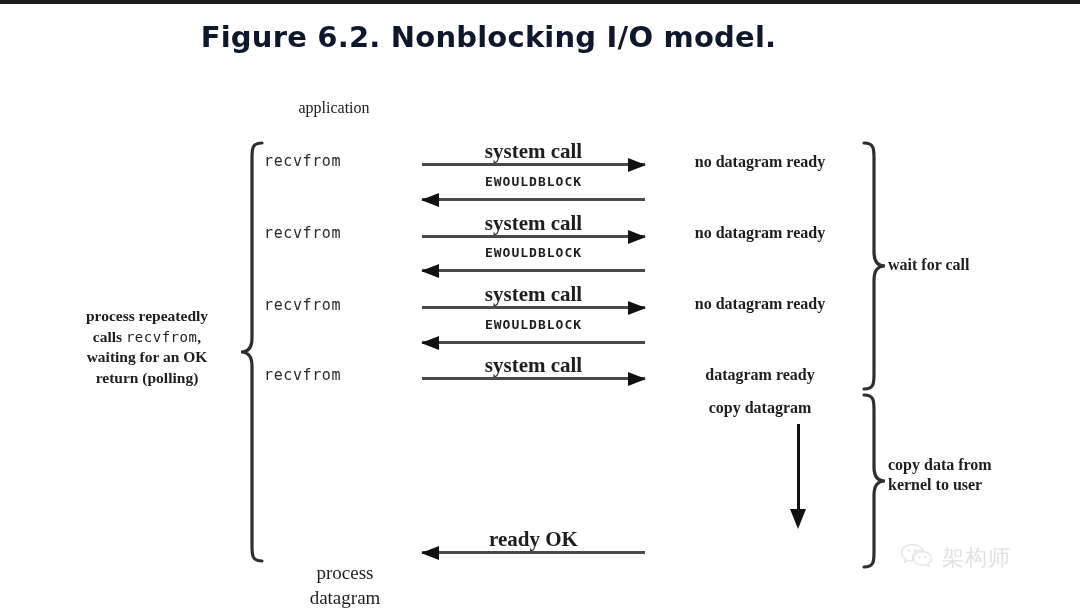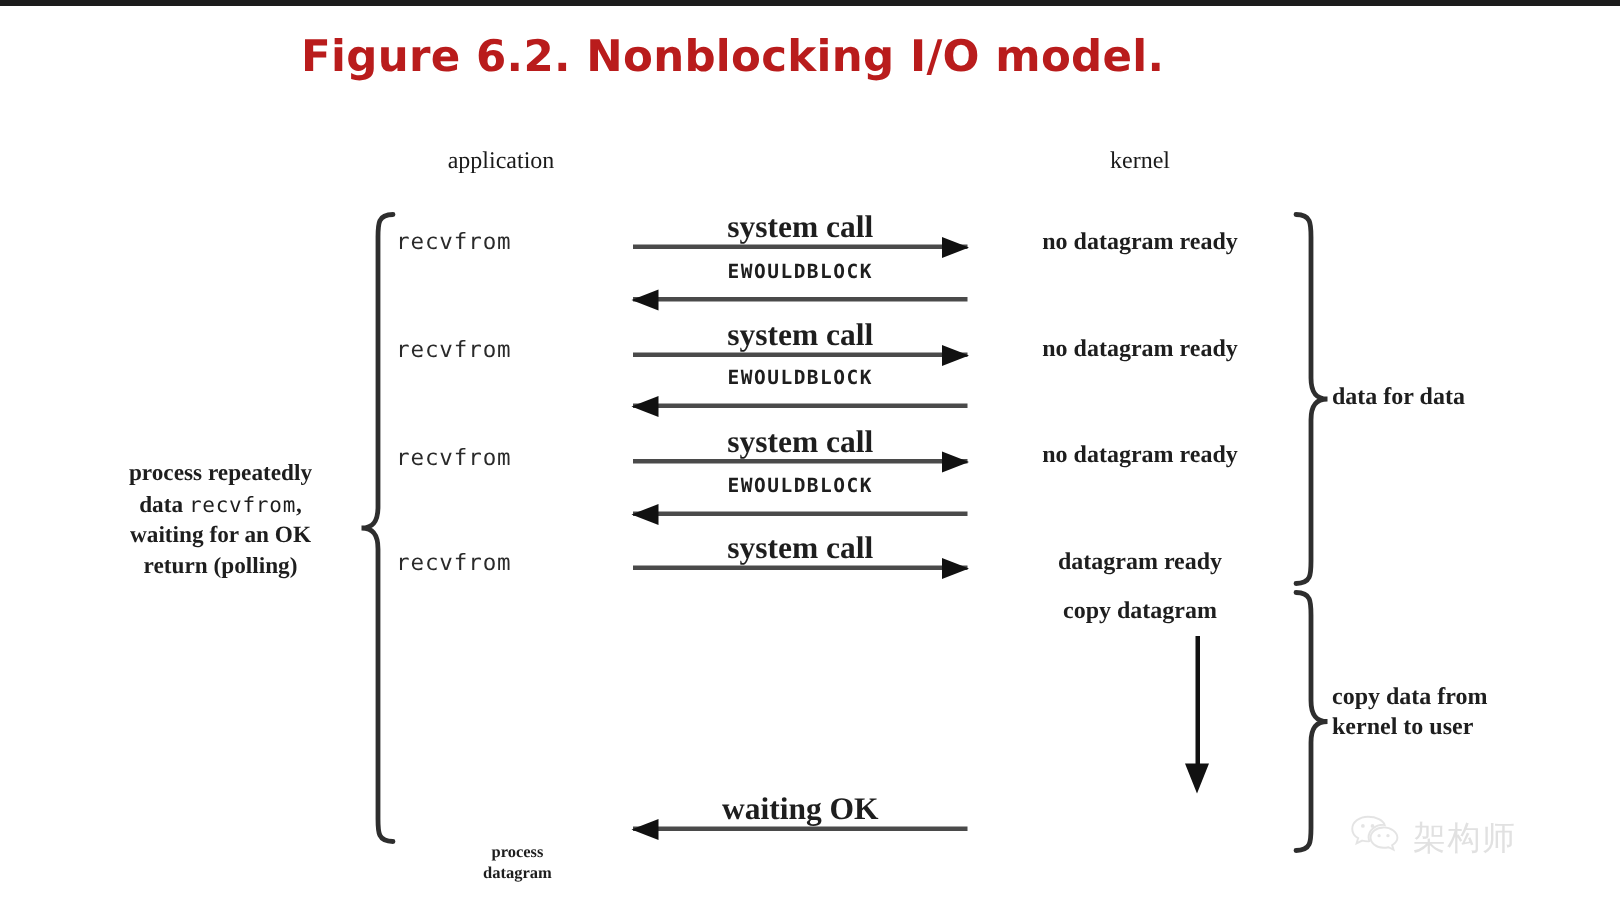--- a/index.html
+++ b/index.html
@@ -27,21 +27,21 @@
   #figure-title {
     position: absolute;
     left: 0;
     top: 20px;
     width: 977px;
     text-align: center;
     font-family: "DejaVu Sans", "Liberation Sans", sans-serif;
     font-weight: bold;
     font-size: 29px;
     letter-spacing: 0.2px;
-    color: #b91c1c;
+    color: #0f172a;
   }
   .col-header {
     position: absolute;
     font-weight: normal;
     font-size: 16px;
     color: #1a1a1a;
     text-align: center;
   }
   #hdr-application { left: 234px; top: 99px; width: 200px; }
   #hdr-kernel { left: 660px; top: 99px; width: 200px; }
@@ -163,22 +163,22 @@
     letter-spacing: 0.5px;
   }
 
   
   #process-datagram {
     position: absolute;
     left: 260px;
     top: 561px;
     width: 170px;
     text-align: center;
-    font-size: 11px;
-    font-weight: bold;
+    font-size: 19px;
+    font-weight: normal;
     line-height: 1.3;
     color: #1e1e1e;
   }
 
   
   #watermark {
     position: absolute;
     left: 900px;
     top: 542px;
     display: flex;
@@ -196,21 +196,20 @@
 </head>
 <body>
 
 <div id="page">
 
   <div id="top-rule"></div>
 
   <div id="figure-title">Figure 6.2. Nonblocking I/O model.</div>
 
   <div class="col-header" id="hdr-application">application</div>
-  <div class="col-header" id="hdr-kernel">kernel</div>
 
   <div class="recvfrom" style="top:152px">recvfrom</div>
   <div class="recvfrom" style="top:224px">recvfrom</div>
   <div class="recvfrom" style="top:296px">recvfrom</div>
   <div class="recvfrom" style="top:366px">recvfrom</div>
 
   <div class="kernel-text" style="top:153px">no datagram ready</div>
   <div class="kernel-text" style="top:224px">no datagram ready</div>
   <div class="kernel-text" style="top:295px">no datagram ready</div>
   <div class="kernel-text" style="top:399px">copy datagram</div>
@@ -254,47 +253,47 @@
 
   <div class="msg" style="left:422px; top:377px; width:223px;">
     <div class="msg-line" style="width:223px;"></div>
     <div class="msg-head right"></div>
     <div class="msg-label">system call</div>
   </div>
 
   <div class="msg" style="left:422px; top:551px; width:223px;">
     <div class="msg-line" style="width:223px;"></div>
     <div class="msg-head left"></div>
-    <div class="msg-label">waiting OK</div>
+    <div class="msg-label">ready OK</div>
   </div>
 
   <div id="copy-arrow" style="left:790px; top:424px; width:16px; height:104px;">
     <div class="v-line" style="height:86px;"></div>
     <div class="v-head"></div>
   </div>
 
   <div class="brace" style="left:238px; top:140px;">
     <svg width="26" height="424" viewBox="0 0 26 424" fill="none" xmlns="http://www.w3.org/2000/svg">
       <path d="M24 3 C14 3, 14 9, 14 18 L14 198 C14 207, 11 212, 3 212 C11 212, 14 217, 14 226 L14 406 C14 415, 14 421, 24 421" stroke="#2e2e2e" stroke-width="3.2" stroke-linecap="round" fill="none"></path>
     </svg>
   </div>
 
   <div id="left-note">
     <span>process repeatedly</span><br>
-    <span>data </span><span class="mono-inline">recvfrom</span><span>,</span><br>
+    <span>calls </span><span class="mono-inline">recvfrom</span><span>,</span><br>
     <span>waiting for an OK</span><br>
     <span>return (polling)</span>
   </div>
 
   <div class="brace" style="left:862px; top:140px;">
     <svg width="26" height="252" viewBox="0 0 26 252" fill="none" xmlns="http://www.w3.org/2000/svg">
       <path d="M2 3 C12 3, 12 9, 12 18 L12 112 C12 121, 15 126, 23 126 C15 126, 12 131, 12 140 L12 234 C12 243, 12 249, 2 249" stroke="#2e2e2e" stroke-width="3.2" stroke-linecap="round" fill="none"></path>
     </svg>
   </div>
-  <div class="brace-label" style="left:888px; top:255px;">data for data</div>
+  <div class="brace-label" style="left:888px; top:255px;">wait for call</div>
 
   <div class="brace" style="left:862px; top:392px;">
     <svg width="26" height="178" viewBox="0 0 26 178" fill="none" xmlns="http://www.w3.org/2000/svg">
       <path d="M2 3 C12 3, 12 9, 12 18 L12 75 C12 84, 15 89, 23 89 C15 89, 12 94, 12 103 L12 160 C12 169, 12 175, 2 175" stroke="#2e2e2e" stroke-width="3.2" stroke-linecap="round" fill="none"></path>
     </svg>
   </div>
   <div class="brace-label" style="left:888px; top:455px;">
     <span>copy data from</span><br>
     <span>kernel to user</span>
   </div>

